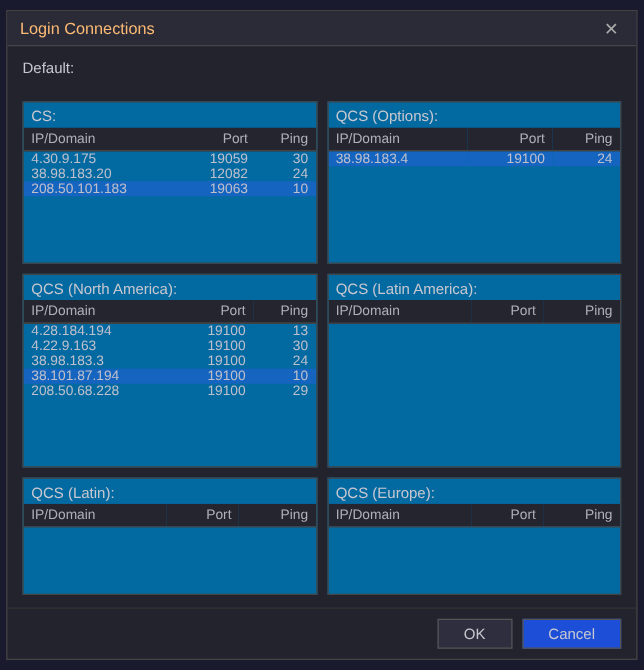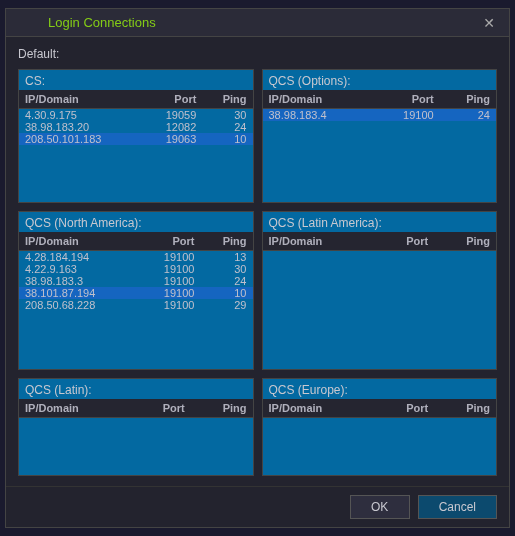--- a/index.html
+++ b/index.html
@@ -25,22 +25,21 @@
     .title-bar {
       background: #2b2b38;
       padding: 6px 10px;
       display: flex;
       align-items: center;
       justify-content: space-between;
       border-bottom: 1px solid #444;
     }
     .title-text {
       font-size: 13px;
-      color: #84cc16;
-      margin-left: 32px;
+      color: #fdba74;
     }
     .close-btn {
       background: none;
       border: none;
       color: #aaa;
       font-size: 14px;
       cursor: pointer;
       padding: 0 4px;
       line-height: 1;
     }
@@ -48,21 +47,21 @@
       padding: 10px 12px;
       flex: 1;
       display: flex;
       flex-direction: column;
       gap: 8px;
     }
     .default-row {
       display: flex;
       align-items: flex-start;
       gap: 26px;
-      margin-bottom: 0;
+      margin-bottom: 12px;
     }
     .default-label {
       color: #c8c8d0;
       font-size: 12px;
     }
     .default-select {
       background: #1a1a24;
       border: 1px solid #555;
       color: #c8c8d0;
       font-size: 12px;
@@ -109,21 +108,21 @@
       border-collapse: collapse;
       font-size: 11px;
     }
     .panel-table thead tr {
       border-bottom: 1px solid #444;
     }
     .panel-table thead th {
       padding: 3px 6px;
       text-align: left;
       color: #b0b0bc;
-      font-weight: bold;
+      font-weight: normal;
       background: #252530;
     }
     .panel-table thead th.right {
       text-align: right;
     }
     .panel-table tbody tr {
       border-bottom: none;
     }
     .panel-table tbody tr.selected {
       background: #1565c0;
@@ -159,21 +158,21 @@
       max-height: 110px;
     }
     .dialog-footer {
       padding: 8px 12px;
       display: flex;
       justify-content: flex-end;
       gap: 8px;
       border-top: 1px solid #333;
     }
     .btn {
-      background: #0c4a6e;
+      background: #1d4ed8;
       border: 1px solid #555;
       color: #c8c8d0;
       font-size: 12px;
       padding: 4px 20px;
       cursor: pointer;
       min-width: 60px;
     }
     .btn-ok {
       background: #2e2e3e;
     }

